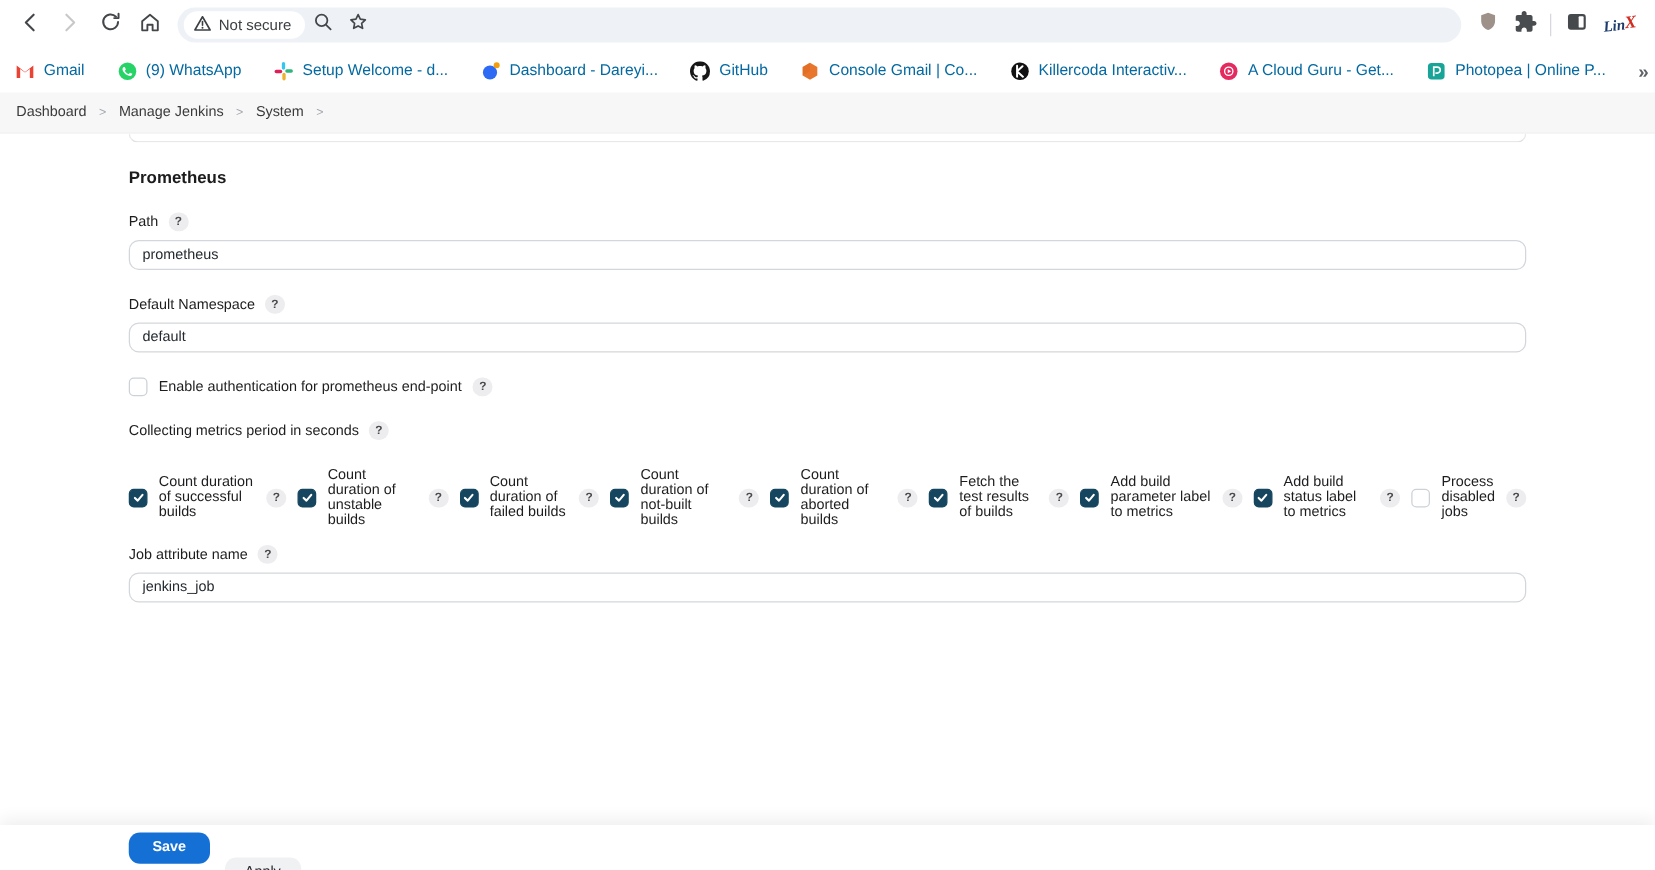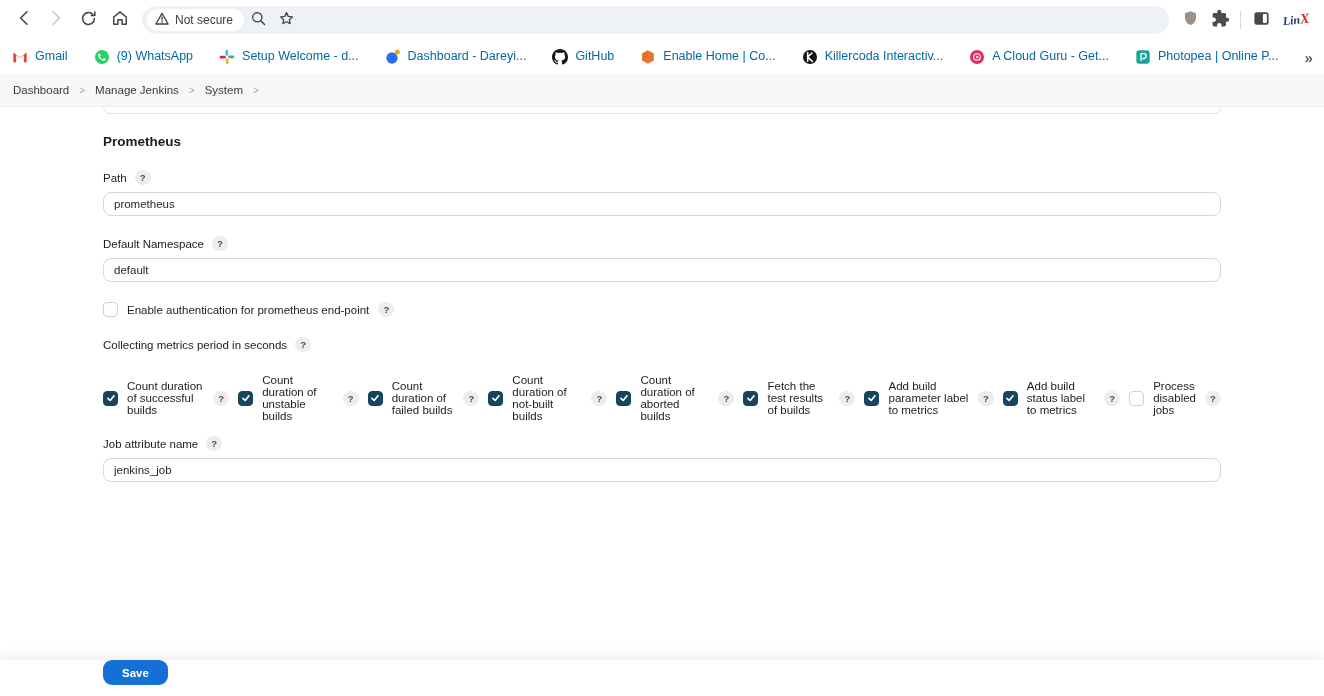--- a/index.html
+++ b/index.html
@@ -39,21 +39,21 @@
   .text-input { display:block; width:100%; height:24px; margin-top:7px; border:1px solid #d3d7db; border-radius:8px; padding:0 10px; font-size:11.5px; color:#24292f; background:#fff; outline:none; font-family:"Liberation Sans", sans-serif; }
   .mt21 { margin-top:21px; } .mt20 { margin-top:20px; } .mt14 { margin-top:14px; }
   .opt-row { display:flex; align-items:center; gap:9px; font-size:11.5px; color:#1d1d1f; }
   .opt-list { margin:22px 103px 0; display:flex; flex-direction:row; gap:9px; }
   .cb { width:15px; height:15px; border-radius:4px; border:1.5px solid #ccd2d8; background:#fff; display:flex; align-items:center; justify-content:center; flex:0 0 auto; }
   .cb.checked { background:#16465f; border-color:#16465f; }
   .cb svg { display:none; }
   .cb.checked svg { display:block; }
 
   
-  .footer { position:absolute; left:0; right:0; bottom:0; height:36px; background:#fff; box-shadow:0 -4px 14px rgba(0,0,0,0.07); display:flex; align-items:flex-start; padding-left:103px; gap:12px; }
+  .footer { position:absolute; left:0; right:0; bottom:0; height:36px; background:#fff; box-shadow:0 -4px 14px rgba(0,0,0,0.07); display:flex; align-items:center; padding-left:103px; gap:12px; }
   .btn { height:25px; border:none; border-radius:9px; font-size:11.5px; font-family:"Liberation Sans", sans-serif; cursor:pointer; }
   .btn-save { background:#1570d6; color:#fff; font-weight:bold; padding:0 19px; }
   .btn-apply { background:#f0f1f3; color:#24292f; padding:0 16px;margin-top:40px; }
 </style>
 </head>
 <body>
 
 <div class="page">
 
   <div class="toolbar">
@@ -170,21 +170,21 @@
         </span>
       <span>GitHub</span>
     </div>
     <div class="bm">
       <span class="bm-ico">
           <svg width="16" height="16" viewBox="0 0 24 24">
             <path d="M12 1.8l8.8 5.1v10.2L12 22.2l-8.8-5.1V6.9z" fill="#E8772D"></path>
             <path d="M12 1.8v10.1l-8.8 5.2V6.9z" fill="#DD6B20" opacity=".6"></path>
           </svg>
         </span>
-      <span>Enable Home | Co...</span>
+      <span>Console Gmail | Co...</span>
     </div>
     <div class="bm">
       <span class="bm-ico">
           <svg width="16" height="16" viewBox="0 0 24 24">
             <circle cx="12" cy="12" r="10.5" fill="#111"></circle>
             <path d="M8.5 5.5v13M8.5 12l6.5-6M9 12.5l6.5 6" stroke="#fff" stroke-width="2.4" stroke-linecap="round"></path>
           </svg>
         </span>
       <span>Killercoda Interactiv...</span>
     </div>

